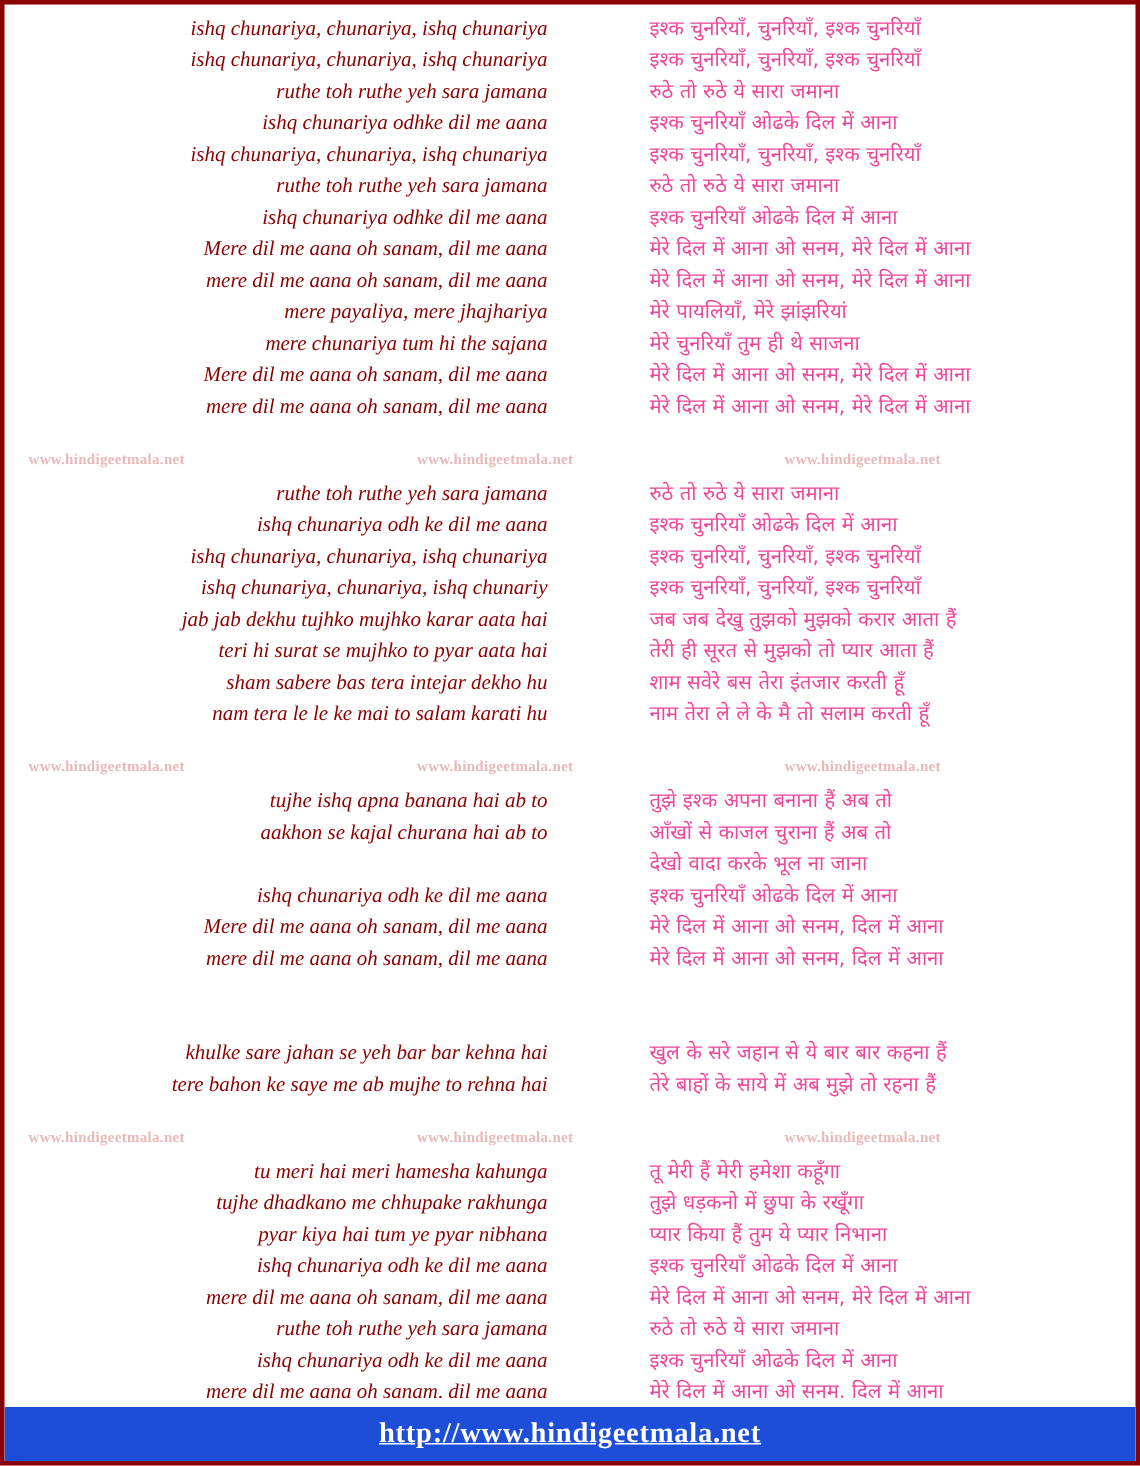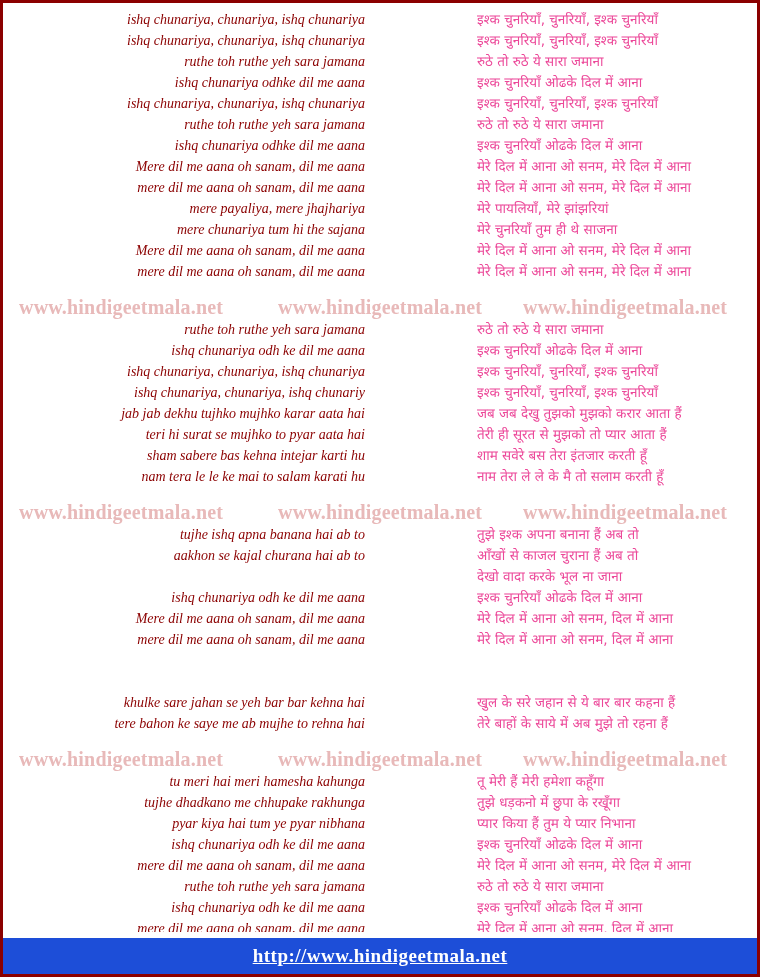--- a/index.html
+++ b/index.html
@@ -32,21 +32,20 @@
     overflow: hidden;
   }
   .block {
     position: relative;
   }
   .line {
     height: 21px;
     line-height: 21px;
     position: relative;
     white-space: nowrap;
-    margin-left: 44px;
   }
   .roman {
     position: absolute;
     right: 392px;
     top: 0;
     font-style: italic;
     font-size: 14px;
     color: #8B0000;
     font-family: "Liberation Serif", serif;
     white-space: nowrap;
@@ -61,21 +60,21 @@
     white-space: nowrap;
   }
   .gap {
     height: 13px;
   }
   .wm {
     height: 24px;
     line-height: 24px;
     text-align: center;
     color: #E8B9B9;
-    font-size: 20px;
+    font-size: 10px;
     font-weight: bold;
     font-family: "Liberation Serif", serif;
     letter-spacing: 0.2px;
     position: relative;
   }
   .wm span {
     position: absolute;
     white-space: nowrap;
   }
   .wm .w1 { left: 16px; }
@@ -186,21 +185,21 @@
         </div>
         <div class="line">
           <span class="roman">jab jab dekhu tujhko mujhko karar aata hai</span>
           <span class="deva">जब जब देखु तुझको मुझको करार आता हैं</span>
         </div>
         <div class="line">
           <span class="roman">teri hi surat se mujhko to pyar aata hai</span>
           <span class="deva">तेरी ही सूरत से मुझको तो प्यार आता हैं</span>
         </div>
         <div class="line">
-          <span class="roman">sham sabere bas kehna intejar karti hu</span>
+          <span class="roman">sham sabere bas tera intejar dekho hu</span>
           <span class="deva">शाम सवेरे बस तेरा इंतजार करती हूँ</span>
         </div>
         <div class="line">
           <span class="roman">nam tera le le ke mai to salam karati hu</span>
           <span class="deva">नाम तेरा ले ले के मै तो सलाम करती हूँ</span>
         </div>
       </div>
       <div class="gap"></div>
       <div class="wm">
         <span class="w1">www.hindigeetmala.net</span>

